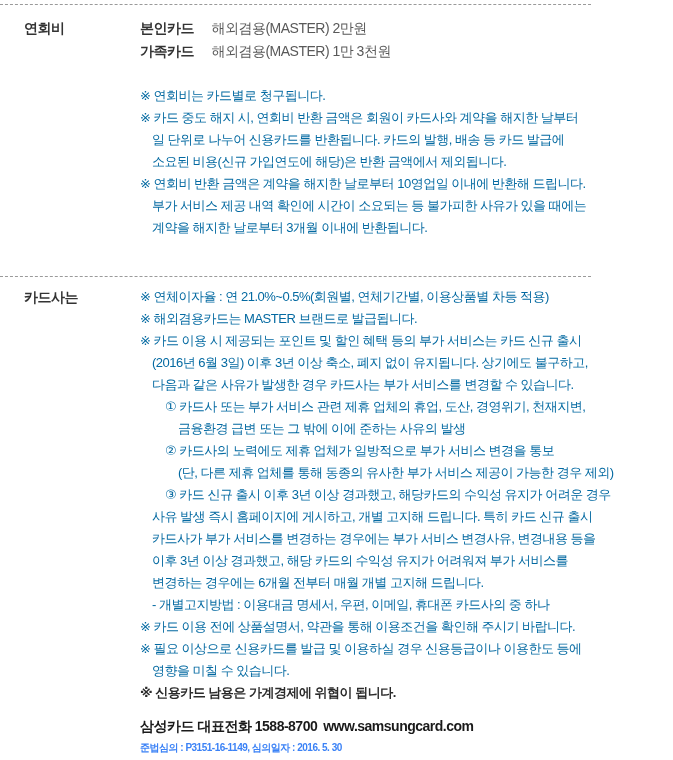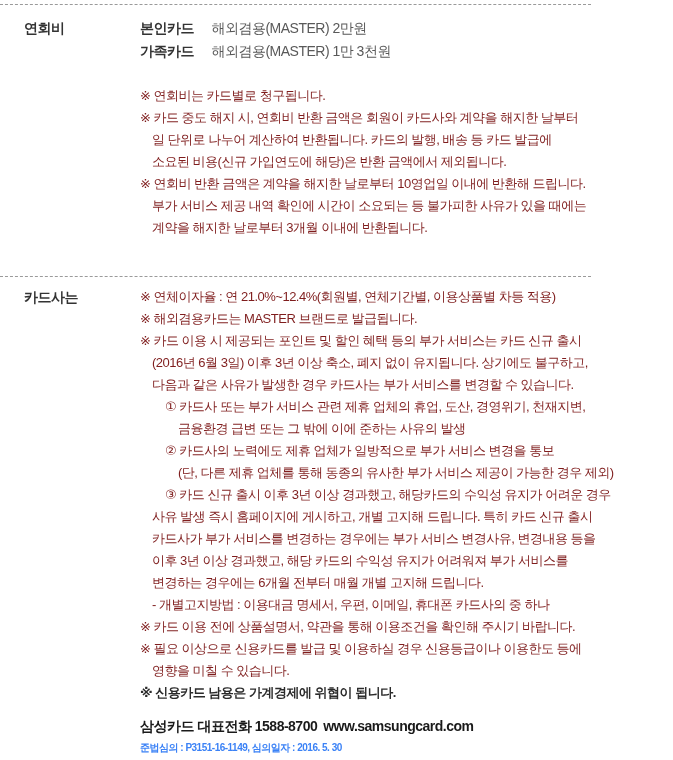--- a/index.html
+++ b/index.html
@@ -31,21 +31,21 @@
   .fee-card {
     display:inline-block; width:68px;
     font-weight:bold; color:#333;
   }
   .fee-desc { color:#595959; }
   .note-list { margin-top:22px; }
 
   
   .tline {
     font-size:13px; line-height:22px;
-    letter-spacing:-0.5px; color:#7f1d1d;
+    letter-spacing:-0.5px; color:#0369a1;
     white-space:nowrap;
   }
   .i0 { padding-left:0; }
   .i1 { padding-left:12px; }
   .i2 { padding-left:25px; }
   .i3 { padding-left:38px; }
   .tline.strong { font-weight:bold; color:#2b2b2b; }
 
   
   .block-notice { padding-top:9px; }
@@ -77,35 +77,35 @@
         <span class="fee-card">본인카드</span>
         <span class="fee-desc">해외겸용(MASTER)  2만원</span>
       </div>
       <div class="fee-row">
         <span class="fee-card">가족카드</span>
         <span class="fee-desc">해외겸용(MASTER)  1만 3천원</span>
       </div>
       <div class="note-list">
         <div class="tline i0">※ 연회비는 카드별로 청구됩니다.</div>
         <div class="tline i0">※ 카드 중도 해지 시, 연회비 반환 금액은 회원이 카드사와 계약을 해지한 날부터</div>
-        <div class="tline i1">일 단위로 나누어 계산하여 반환됩니다. 카드의 발행, 배송 등 카드 발급에</div>
+        <div class="tline i1">일 단위로 나누어 신용카드를 반환됩니다. 카드의 발행, 배송 등 카드 발급에</div>
         <div class="tline i1">소요된 비용(신규 가입연도에 해당)은 반환 금액에서 제외됩니다.</div>
         <div class="tline i0">※ 연회비 반환 금액은 계약을 해지한 날로부터 10영업일 이내에 반환해 드립니다.</div>
         <div class="tline i1">부가 서비스 제공 내역 확인에 시간이 소요되는 등 불가피한 사유가 있을 때에는</div>
         <div class="tline i1">계약을 해지한 날로부터 3개월 이내에 반환됩니다.</div>
       </div>
     </div>
   </section>
 
   <section class="block block-notice">
     <div class="label-col">
       <div class="section-label">카드사는</div>
     </div>
     <div class="content-col">
-      <div class="tline i0">※ 연체이자율 : 연 21.0%~12.4%(회원별, 연체기간별, 이용상품별 차등 적용)</div>
+      <div class="tline i0">※ 연체이자율 : 연 21.0%~0.5%(회원별, 연체기간별, 이용상품별 차등 적용)</div>
       <div class="tline i0">※ 해외겸용카드는 MASTER 브랜드로 발급됩니다.</div>
       <div class="tline i0">※ 카드 이용 시 제공되는 포인트 및 할인 혜택 등의 부가 서비스는 카드 신규 출시</div>
       <div class="tline i1">(2016년 6월 3일) 이후 3년 이상 축소, 폐지 없이 유지됩니다. 상기에도 불구하고,</div>
       <div class="tline i1">다음과 같은 사유가 발생한 경우 카드사는 부가 서비스를 변경할 수 있습니다.</div>
       <div class="tline i2">① 카드사 또는 부가 서비스 관련 제휴 업체의 휴업, 도산, 경영위기, 천재지변,</div>
       <div class="tline i3">금융환경 급변 또는 그 밖에 이에 준하는 사유의 발생</div>
       <div class="tline i2">② 카드사의 노력에도 제휴 업체가 일방적으로 부가 서비스 변경을 통보</div>
       <div class="tline i3">(단, 다른 제휴 업체를 통해 동종의 유사한 부가 서비스 제공이 가능한 경우 제외)</div>
       <div class="tline i2">③ 카드 신규 출시 이후 3년 이상 경과했고, 해당카드의 수익성 유지가 어려운 경우</div>
       <div class="tline i1">사유 발생 즉시 홈페이지에 게시하고, 개별 고지해 드립니다. 특히 카드 신규 출시</div>

